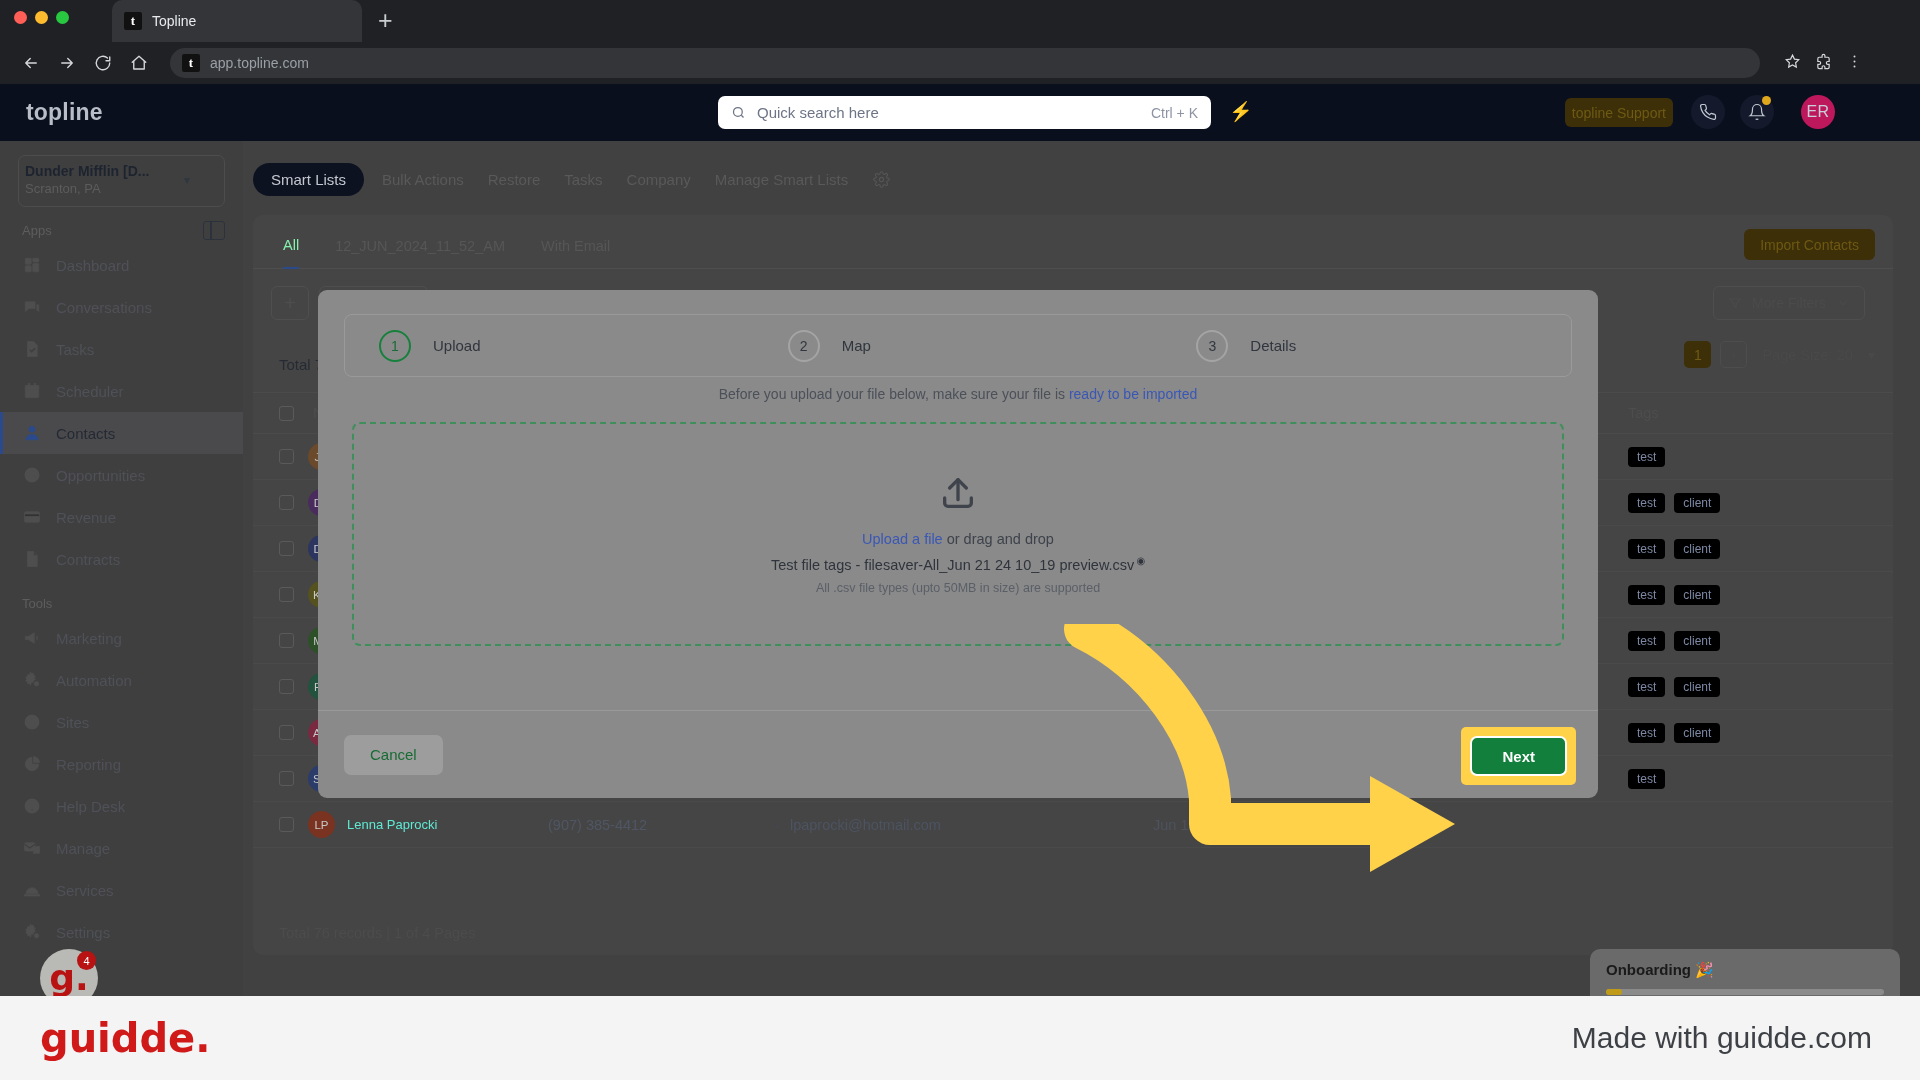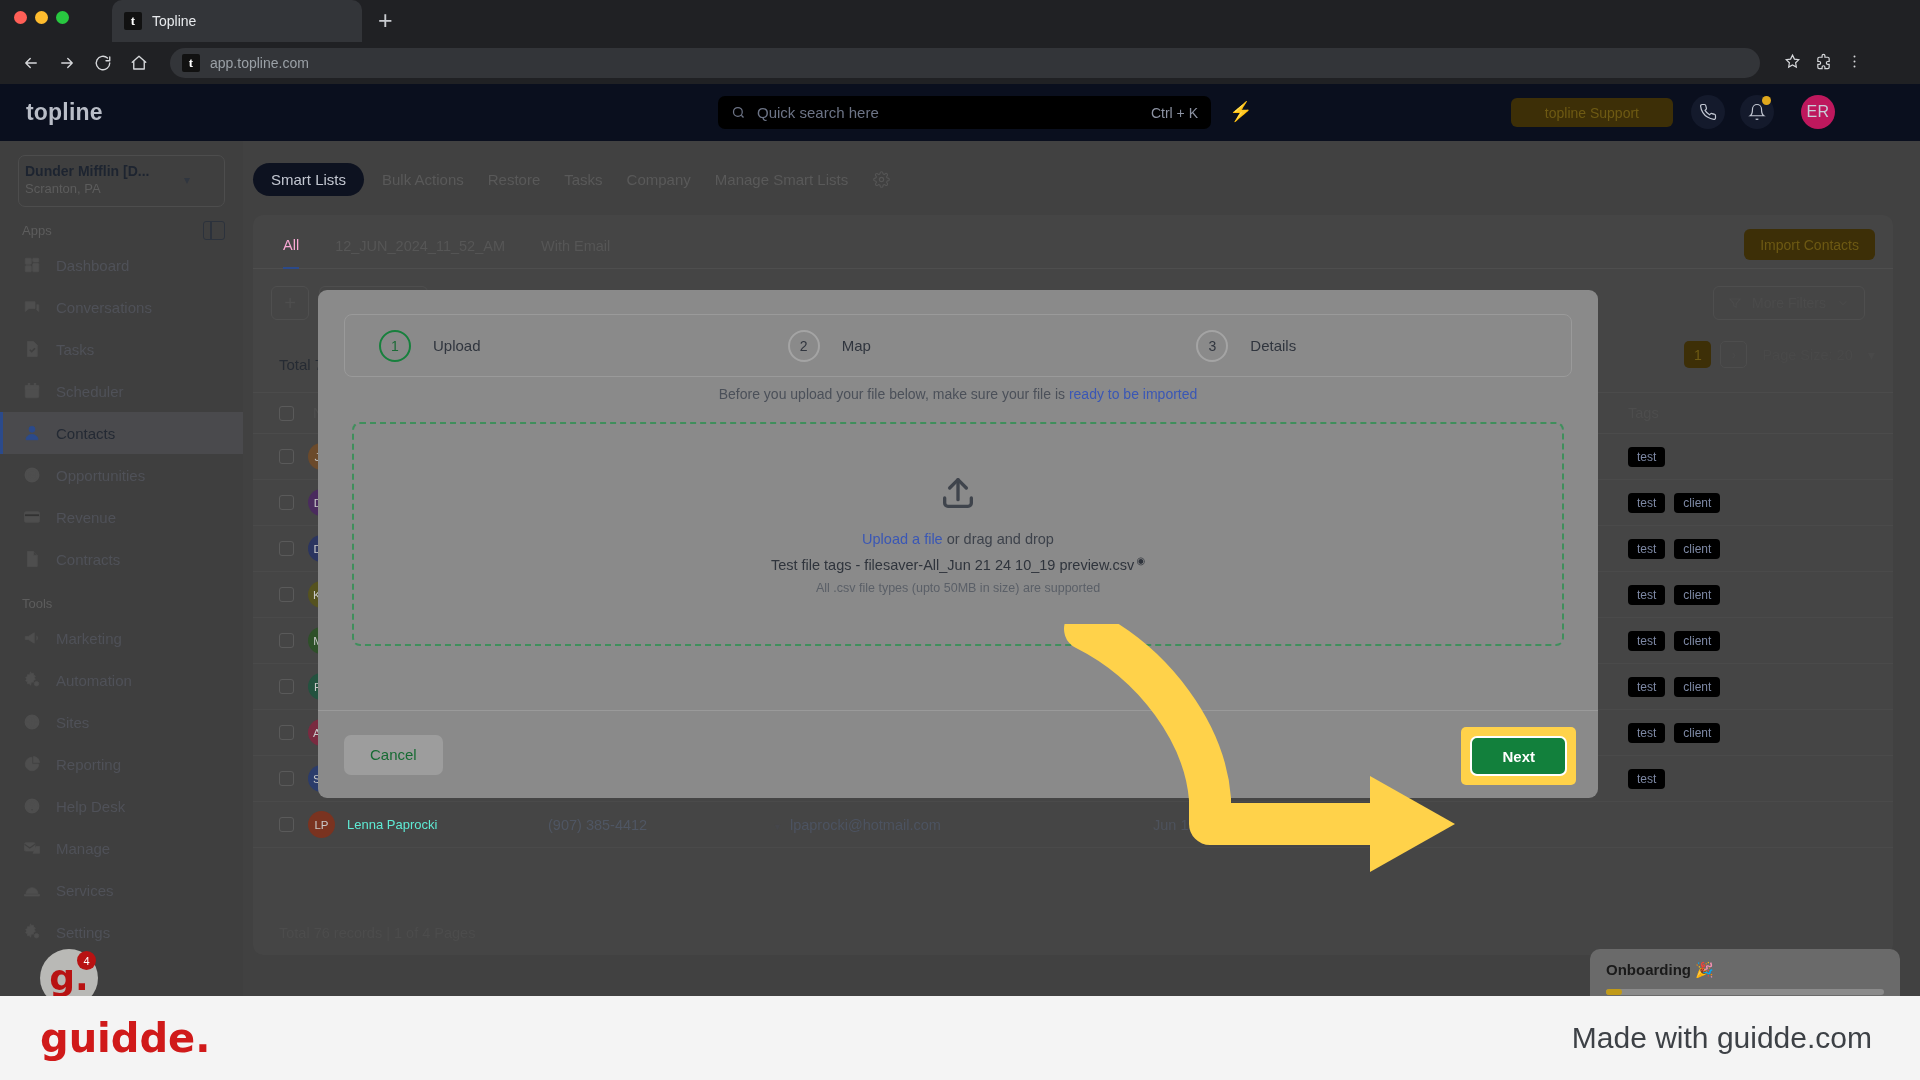--- a/index.html
+++ b/index.html
@@ -58,31 +58,31 @@
   .app { position: absolute; top: 84px; left: 0; width: 1920px; height: 912px;
     background: #434343; }
 
   .app-header {
     position: absolute; top: 0; left: 0; width: 1920px; height: 57px;
     background: #0a0f1e; display: flex; align-items: center;
   }
   .brand { color: #b9bdc7; font-size: 23px; font-weight: 700;
     letter-spacing: .2px; margin-left: 26px; width: 190px; }
   .search-wrap { position: absolute; left: 718px; top: 12px;
-    width: 493px; height: 33px; background: #000000;
+    width: 493px; height: 33px; background: #ffffff;
     border-radius: 7px; display: flex; align-items: center; padding: 0 13px; }
   .search-wrap svg { width: 15px; height: 15px; stroke: #6d7486; fill: none; stroke-width: 2; }
   .search-ph { color: #6d7486; font-size: 15px; margin-left: 11px; flex: 1; }
   .kbd { color: #8d93a3; font-size: 14px; }
   .bolt { position: absolute; left: 1229px; top: 16px; color: #e0a81d;
     font-size: 19px; }
   .support-btn {
     position: absolute; right: 247px; top: 14px; height: 29px;
     background: #3d2f07; color: #6e5a13; border: none; border-radius: 6px;
-    font-size: 14px; padding: 0 34px; font-family: inherit;
+    font-size: 14px; padding: 0 7px; font-family: inherit;
   }
   .hdr-icon {
     position: absolute; top: 11px; width: 34px; height: 34px;
     border-radius: 50%; background: #141a2c;
     display: flex; align-items: center; justify-content: center;
   }
   .hdr-icon svg { width: 18px; height: 18px; stroke: #c2c7d2; fill: none; stroke-width: 1.6; }
   #phone-ic { right: 195px; }
   #bell-ic { right: 146px; }
   .bell-dot { position: absolute; top: 1px; right: 3px; width: 9px; height: 9px;
@@ -137,21 +137,21 @@
   .tabtext { color: #595959; font-size: 15px; padding: 8px 6px; }
   .gear-btn { width: 30px; height: 30px; border-radius: 6px; display: flex;
     align-items: center; justify-content: center; }
   .gear-btn svg { width: 17px; height: 17px; stroke: #555; fill: none; stroke-width: 1.6; }
 
   .card { position: absolute; top: 74px; left: 10px; width: 1640px; height: 740px;
     background: #454545; border-radius: 10px; }
   .subtabs { display: flex; align-items: center; gap: 36px; padding: 22px 30px 0 30px;
     border-bottom: 1px solid #4e4e4e; height: 54px; }
   .subtab { color: #565656; font-size: 14.5px; padding-bottom: 14px; }
-  .subtab.active { color: #f9a8d4; border-bottom: 2.5px solid #2b4a8b; }
+  .subtab.active { color: #86efac; border-bottom: 2.5px solid #2b4a8b; }
   .import-btn { position: absolute; right: 18px; top: 14px; background: #3d2f07;
     color: #6d5913; border: none; border-radius: 6px; height: 31px;
     padding: 0 16px; font-size: 14px; font-family: inherit; }
 
   .filterbar { position: absolute; top: 55px; left: 0; width: 100%; height: 66px;
     display: flex; align-items: center; padding: 0 18px; }
   .sq-btn { width: 38px; height: 34px; border: 1px solid #4f4f4f; border-radius: 6px;
     color: #4e4e4e; font-size: 20px; display: flex; align-items: center;
     justify-content: center; margin-right: 10px; }
   .drop-btn { height: 34px; border: 1px solid #4e4e4e; border-radius: 6px;

